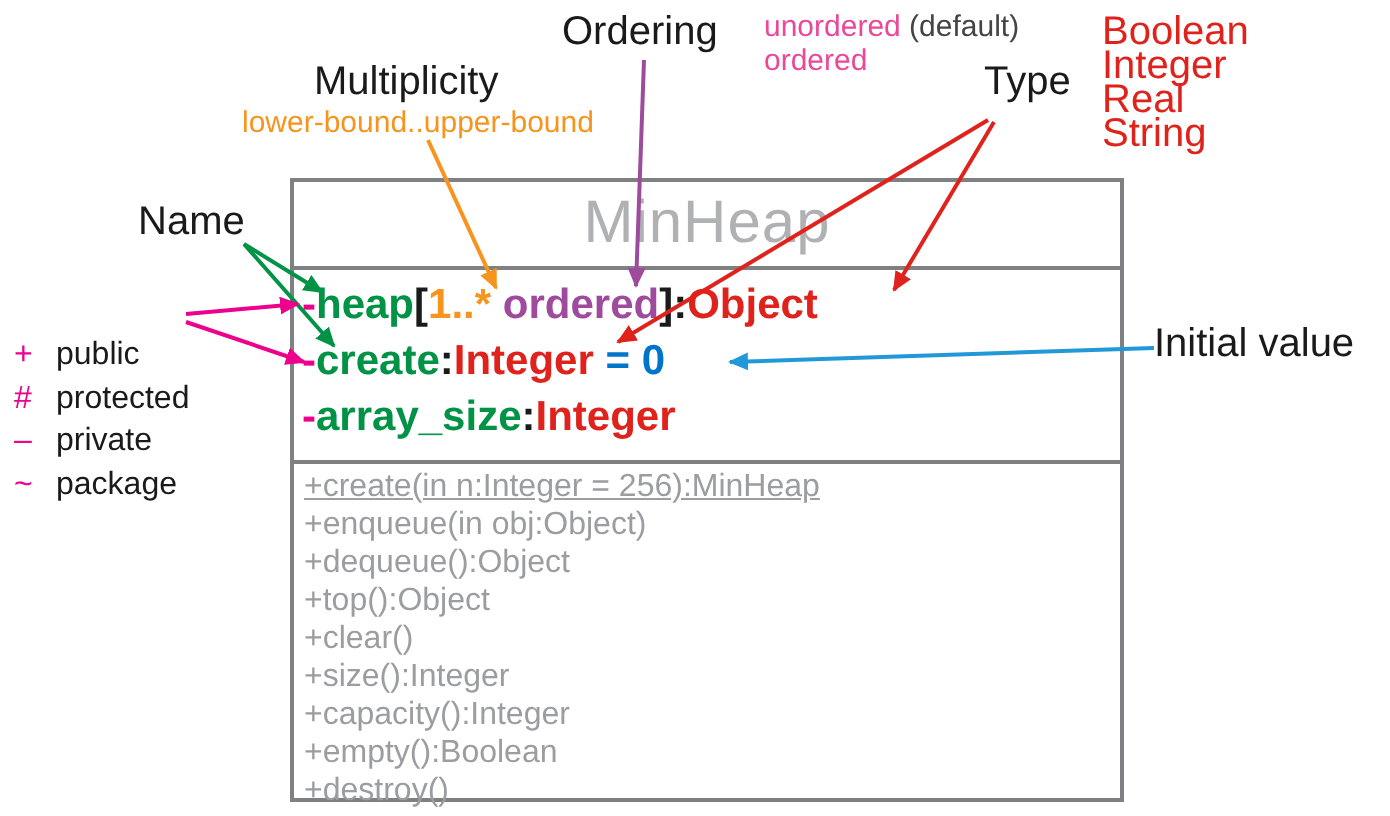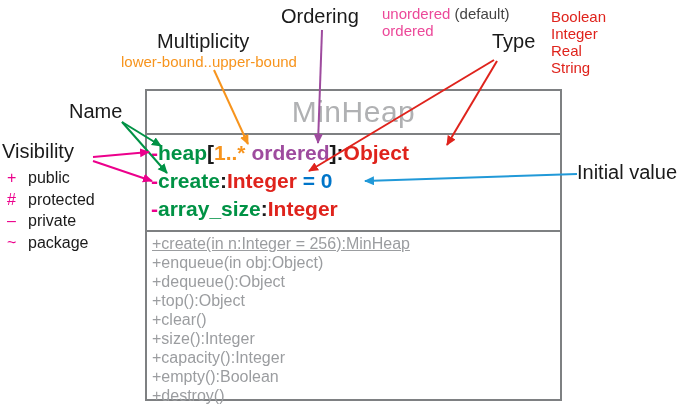--- a/index.html
+++ b/index.html
@@ -27,21 +27,21 @@
   .method-row{font-size:16px;line-height:19px;color:#9b9da0;white-space:pre;}
   .method-row.u{text-decoration:underline;}
   
   .lbl{position:absolute;color:#1a1a1a;font-size:20px;line-height:23px;white-space:nowrap;z-index:2;}
   .small{font-size:15px;line-height:17px;}
   .orange-t{color:#f7941d;}
   .purple-t{color:#ec4899;}
   .default-t{color:#444444;}
   .red-t{color:#df231c;}
   .opts{position:absolute;left:382px;top:5px;font-size:15px;line-height:17px;white-space:nowrap;z-index:2;}
-  .type-list{position:absolute;left:551px;top:8px;font-size:15px;line-height:17px;z-index:2;}
+  .type-list{position:absolute;left:551px;top:8px;font-size:20px;line-height:17px;z-index:2;}
   .legend{position:absolute;left:7px;top:167px;font-size:16px;line-height:21.5px;z-index:2;}
   .leg-row{white-space:nowrap;}
   .leg-sym{display:inline-block;width:21px;color:#ec008c;}
   .leg-label{color:#1a1a1a;}
 </style>
 </head>
 <body>
 
 <div class="stage">
 
@@ -71,21 +71,20 @@
       <line x1="93" y1="157" x2="149" y2="152" stroke="#ec008c" stroke-width="2" marker-end="url(#arr-magenta)"></line>
       <line x1="93" y1="161" x2="152" y2="181" stroke="#ec008c" stroke-width="2" marker-end="url(#arr-magenta)"></line>
       <line x1="214" y1="70" x2="248" y2="144" stroke="#f7941d" stroke-width="2" marker-end="url(#arr-orange)"></line>
       <line x1="322" y1="30" x2="318" y2="143" stroke="#9e4b9e" stroke-width="2" marker-end="url(#arr-purple)"></line>
       <line x1="494" y1="60" x2="309" y2="171" stroke="#df231c" stroke-width="2" marker-end="url(#arr-red)"></line>
       <line x1="497" y1="61" x2="447" y2="145" stroke="#df231c" stroke-width="2" marker-end="url(#arr-red)"></line>
       <line x1="577" y1="174" x2="365" y2="181" stroke="#2199d8" stroke-width="2" marker-end="url(#arr-blue_arrow)"></line>
     </svg>
 
   <div class="lbl" style="left:69px;top:100px;">Name</div>
-  <div class="lbl" style="left:2px;top:140px;">Visibility</div>
   <div class="legend" id="vis-legend">
       <div class="leg-row"><span class="leg-sym">+</span><span class="leg-label">public</span></div>
       <div class="leg-row"><span class="leg-sym">#</span><span class="leg-label">protected</span></div>
       <div class="leg-row"><span class="leg-sym">–</span><span class="leg-label">private</span></div>
       <div class="leg-row"><span class="leg-sym">~</span><span class="leg-label">package</span></div>
     </div>
 
   <div class="lbl" style="left:157px;top:30px;">Multiplicity</div>
   <div class="lbl small orange-t" style="left:121px;top:53px;">lower-bound..upper-bound</div>
 

